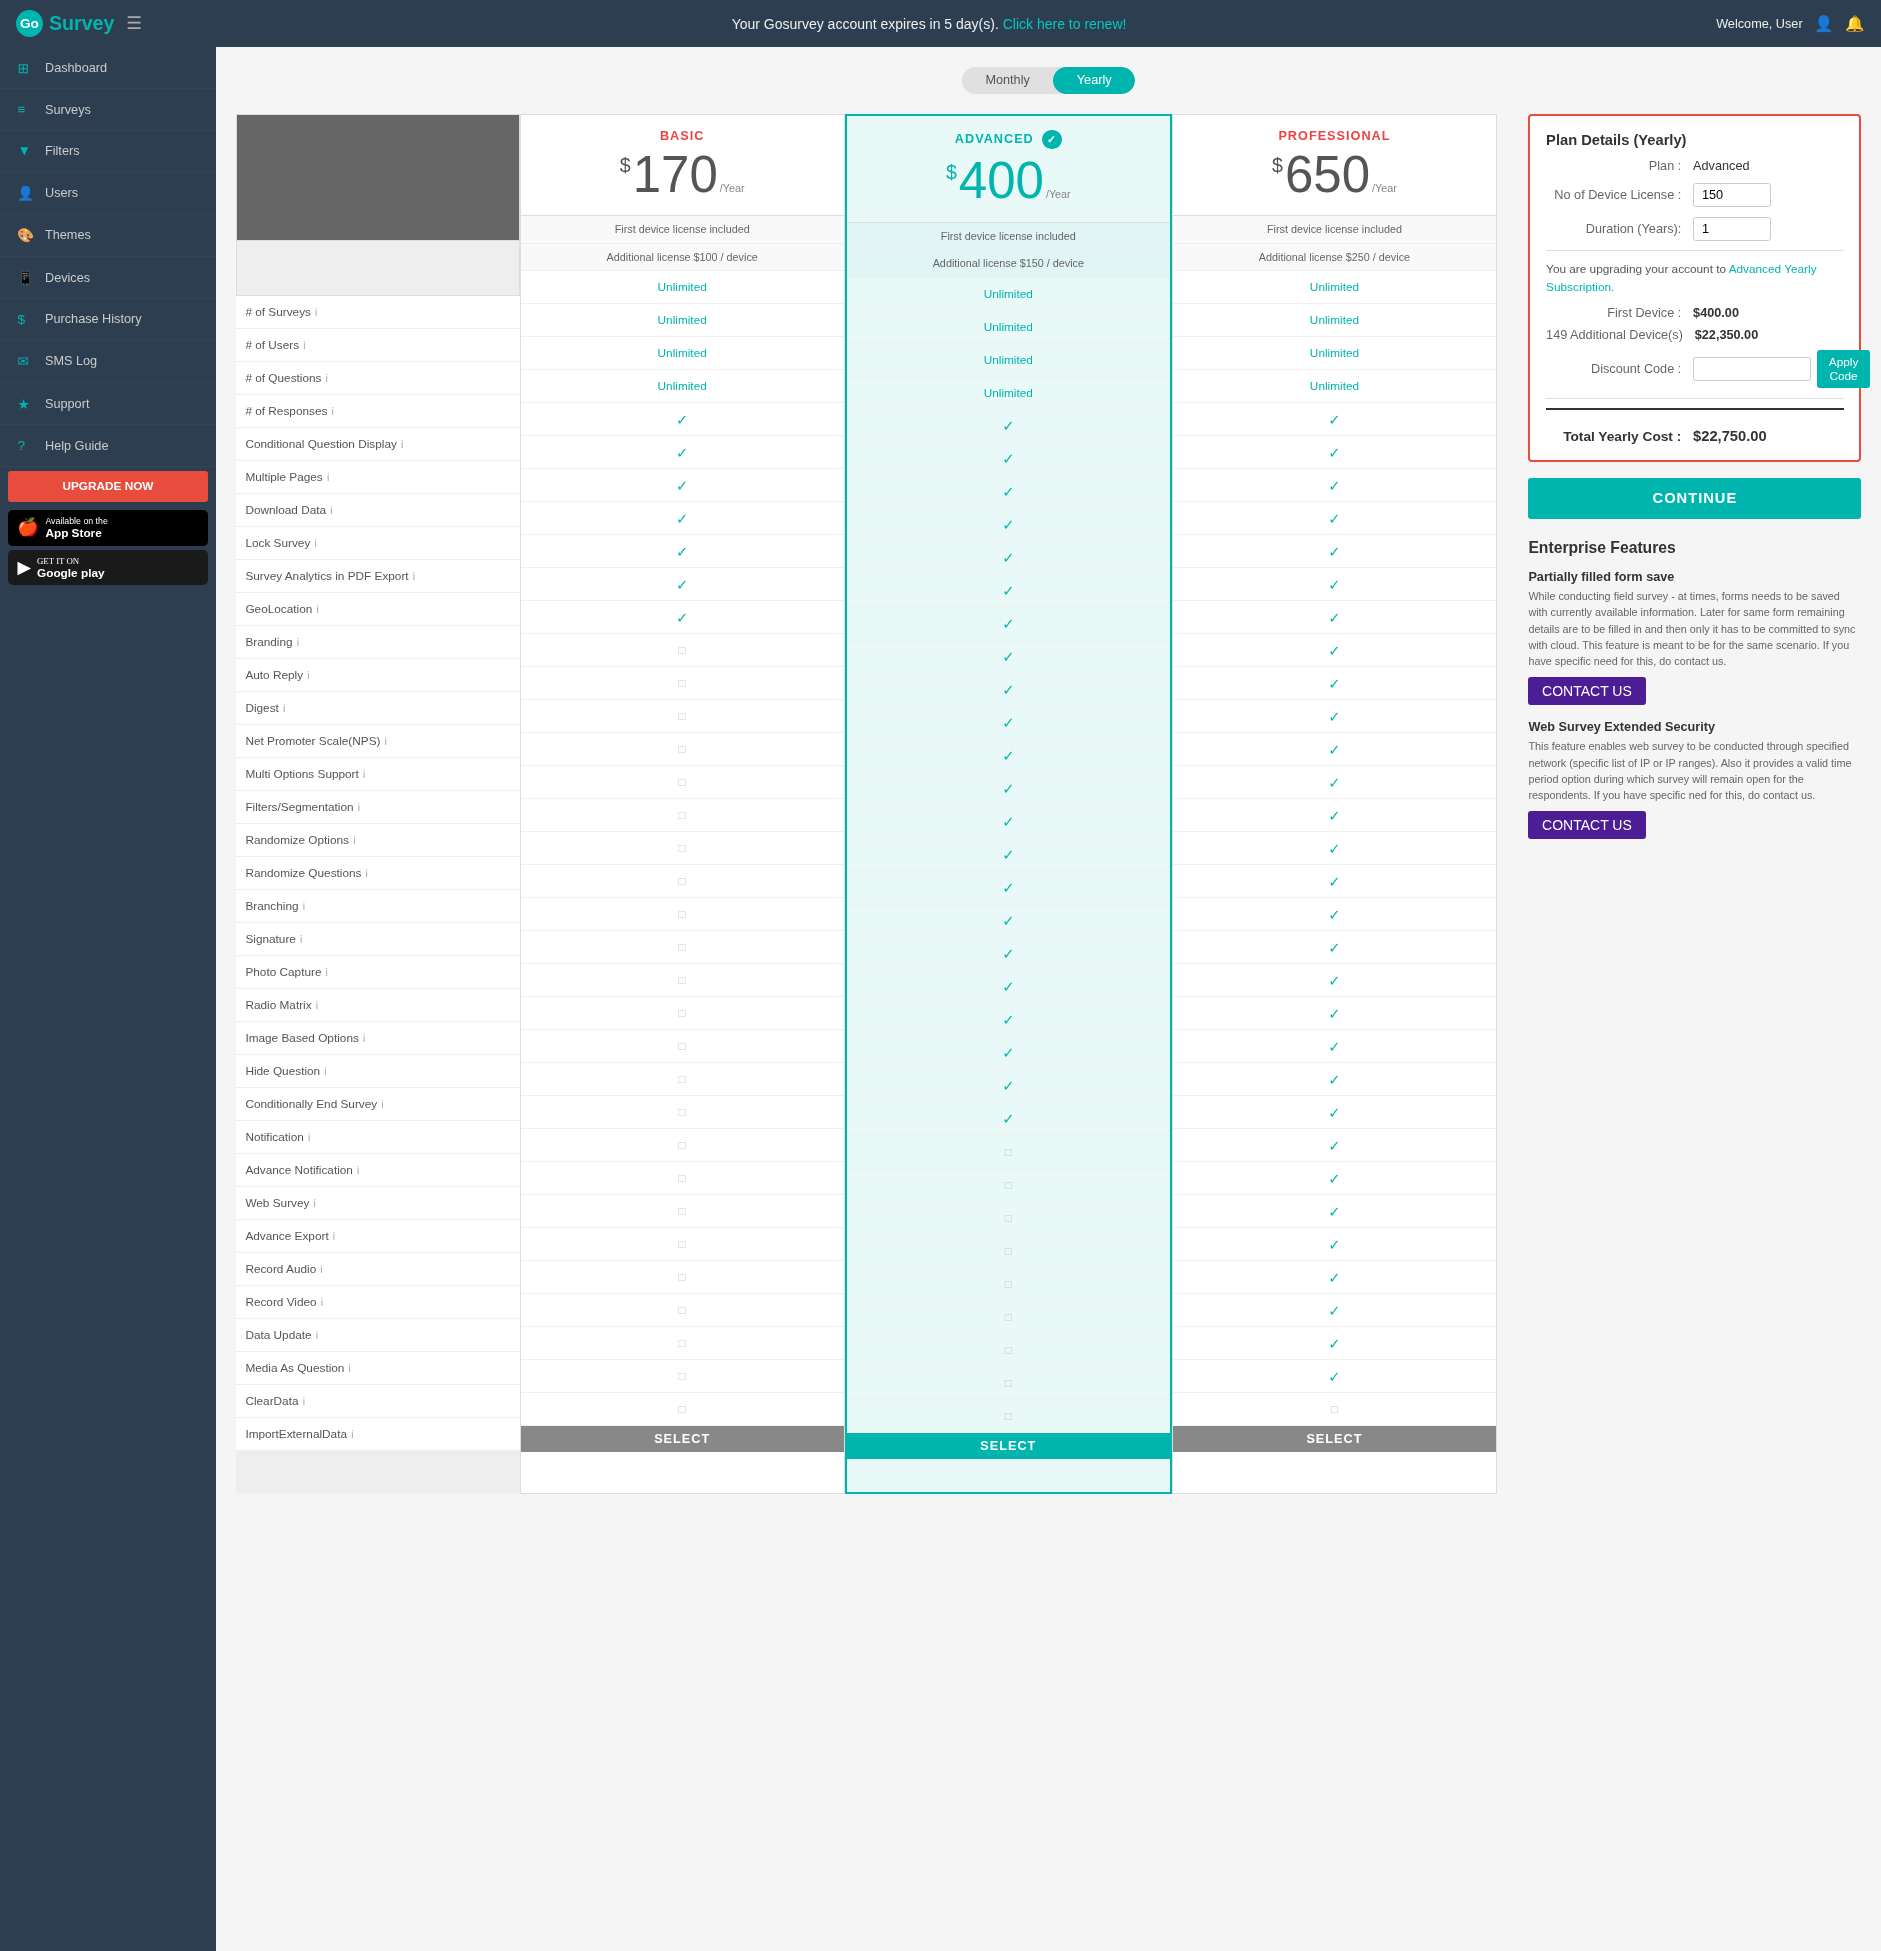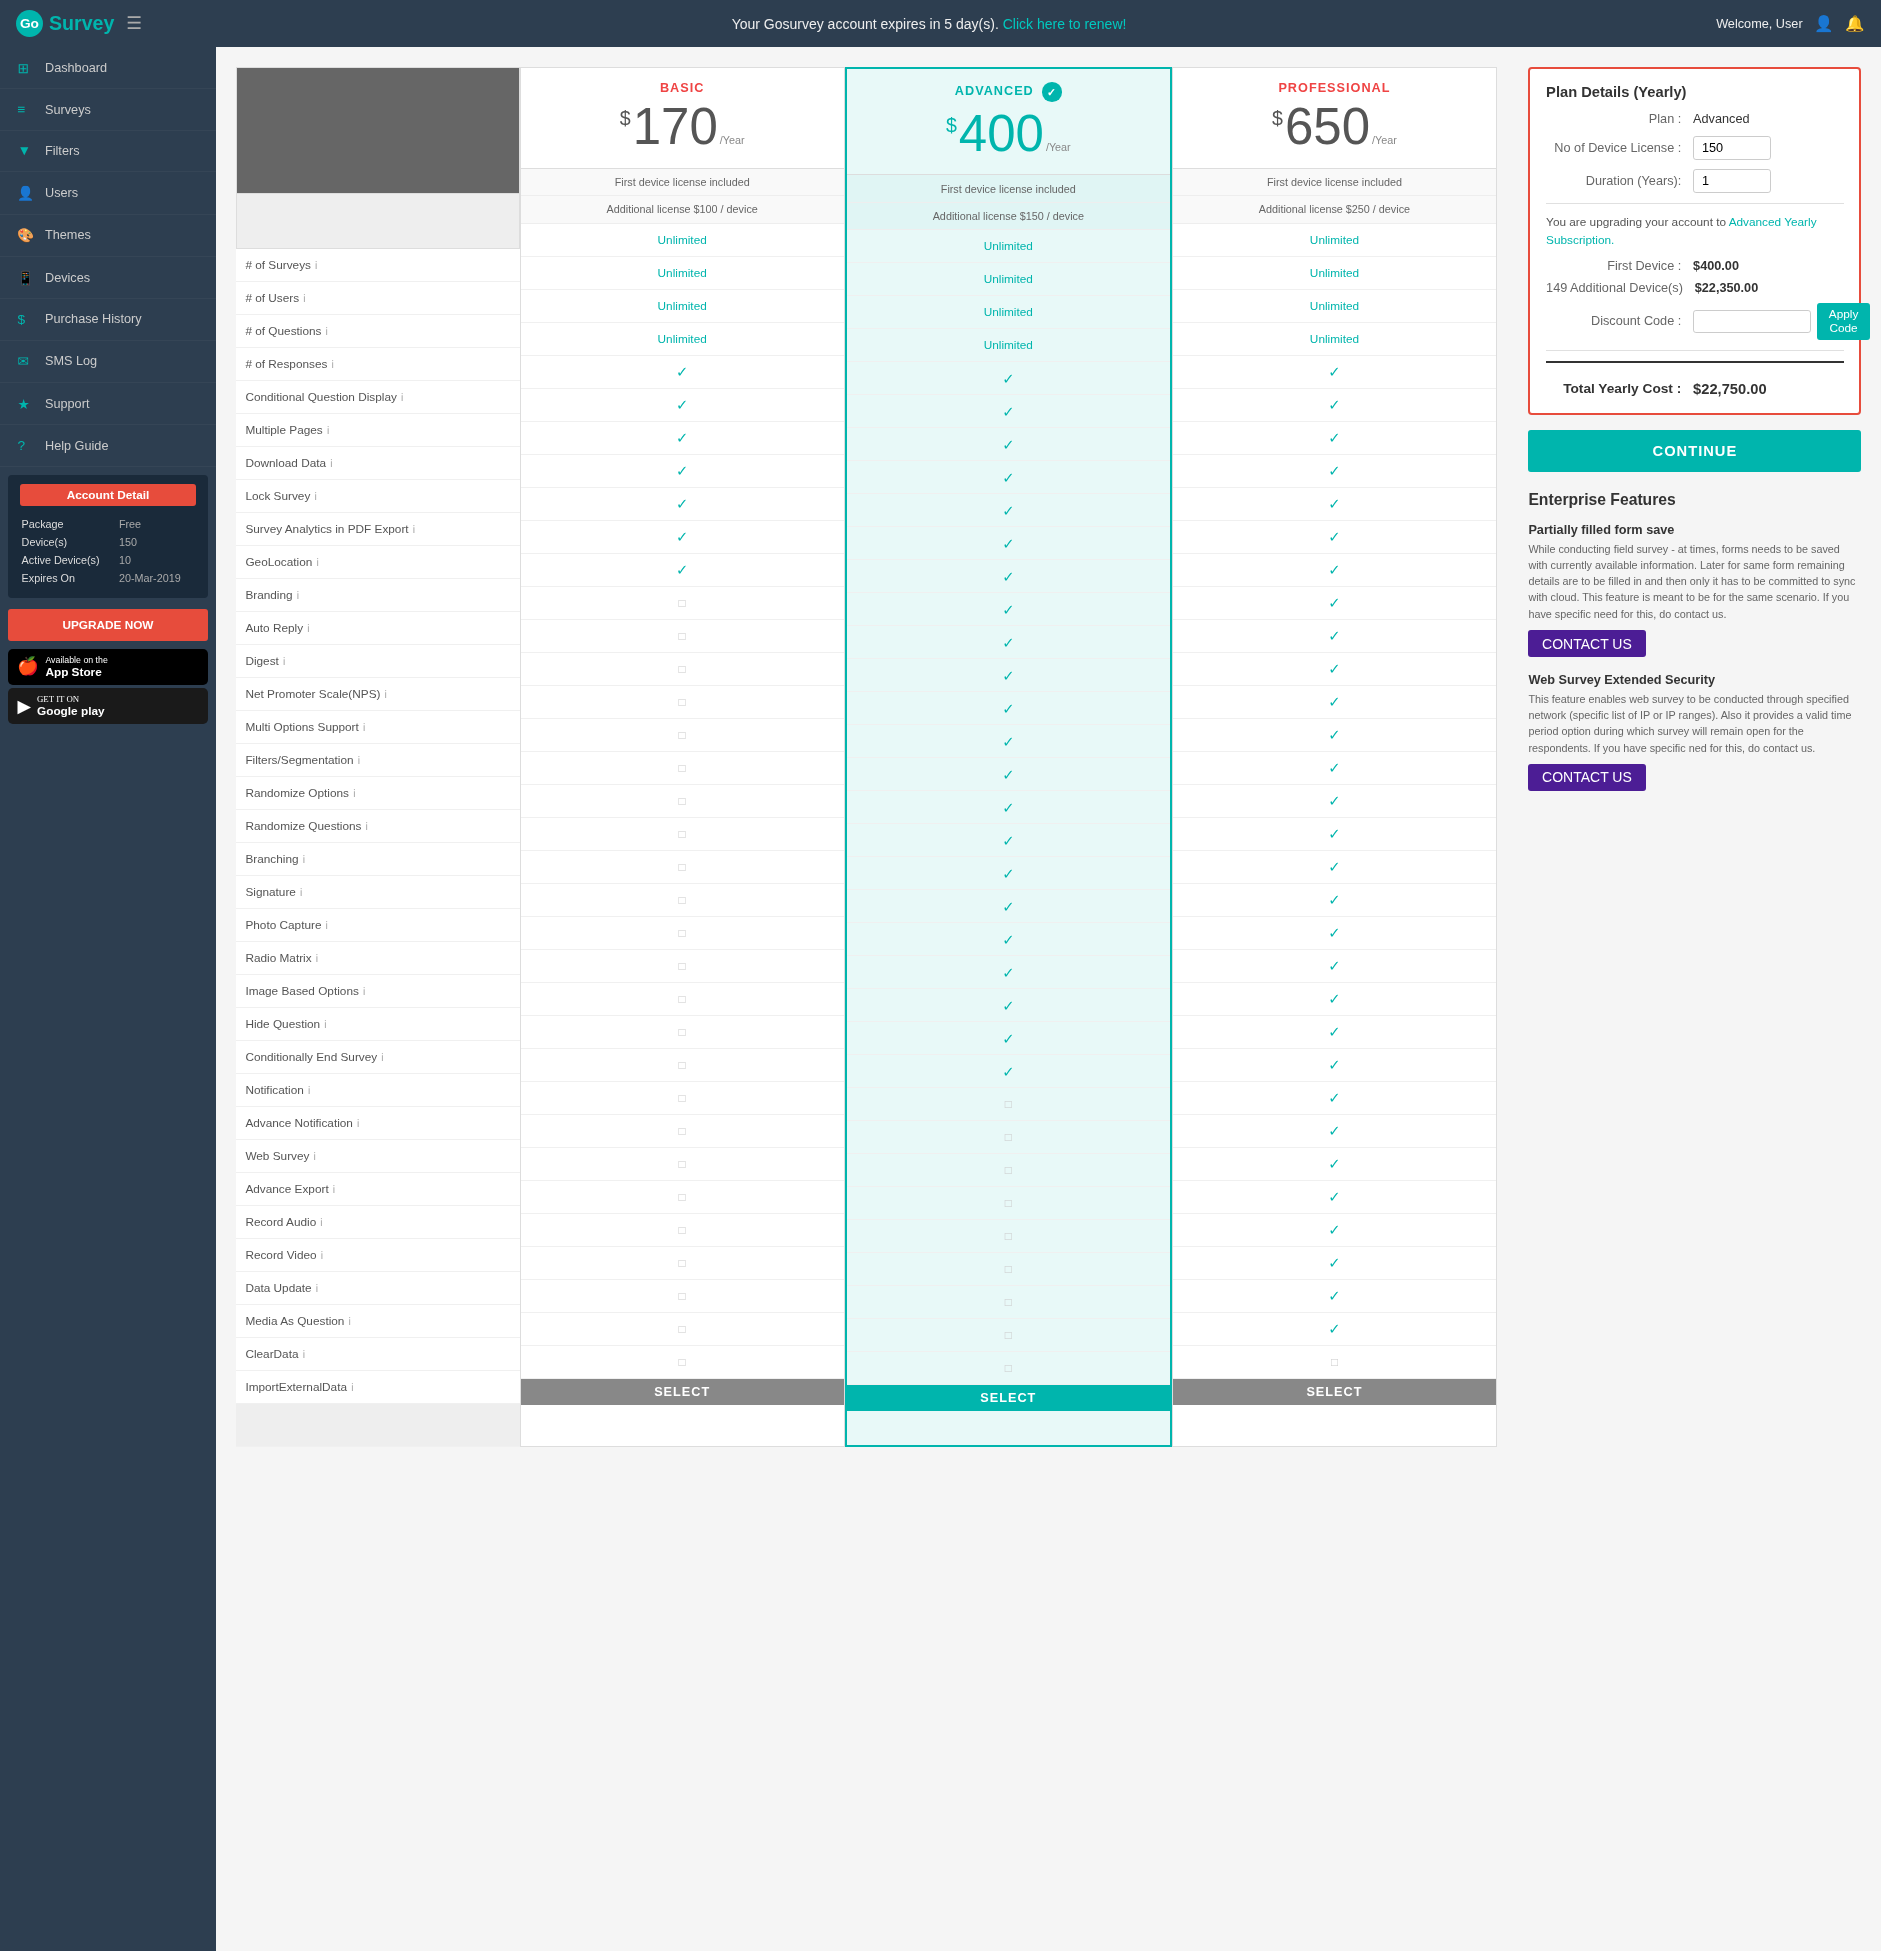--- a/index.html
+++ b/index.html
@@ -493,43 +493,20 @@
   </div>
   <div class="sidebar-item">
     <span class="icon">★</span>
     <span>Support</span>
   </div>
   <div class="sidebar-item">
     <span class="icon">?</span>
     <span>Help Guide</span>
   </div>
 
-  <div class="account-detail">
-    <div class="account-detail-title">Account Detail</div>
-    <table>
-      <tbody>
-          <tr>
-        <td>Package</td>
-        <td>Free</td>
-      </tr>
-      <tr>
-        <td>Device(s)</td>
-        <td>150</td>
-      </tr>
-      <tr>
-        <td>Active Device(s)</td>
-        <td>10</td>
-      </tr>
-      <tr>
-        <td>Expires On</td>
-        <td>20-Mar-2019</td>
-      </tr>
-    </tbody>
-      </table>
-  </div>
 
   <button class="upgrade-btn">UPGRADE NOW</button>
 
   <div class="app-store-btn">
     <span style="font-size:17.6px;">🍎</span>
     <div>
       <div style="font-size:8.8px;">Available on the</div>
       <div style="font-size:11.8px;font-weight:bold;">App Store</div>
     </div>
   </div>
@@ -538,20 +515,26 @@
     <span style="font-size:17.6px;">▶</span>
     <div>
       <div style="font-size:8.8px;font-family:Liberation Serif, serif;">GET IT ON</div>
       <div style="font-size:11.8px;font-weight:bold;">Google play</div>
     </div>
   </div>
 </div>
 
 <div class="main">
 
+  <div class="billing-toggle">
+    <div class="toggle-group">
+      <button class="toggle-btn">Monthly</button>
+      <button class="toggle-btn active">Yearly</button>
+    </div>
+  </div>
 
   <div class="content-row">
     <div class="plans-wrapper">
 
       <div style="display:flex;">
 
         <div class="feature-col">
           <div class="feature-header">
             <div style="color: #555; font-size: 12.7px; font-weight: bold;"></div>
           </div>

